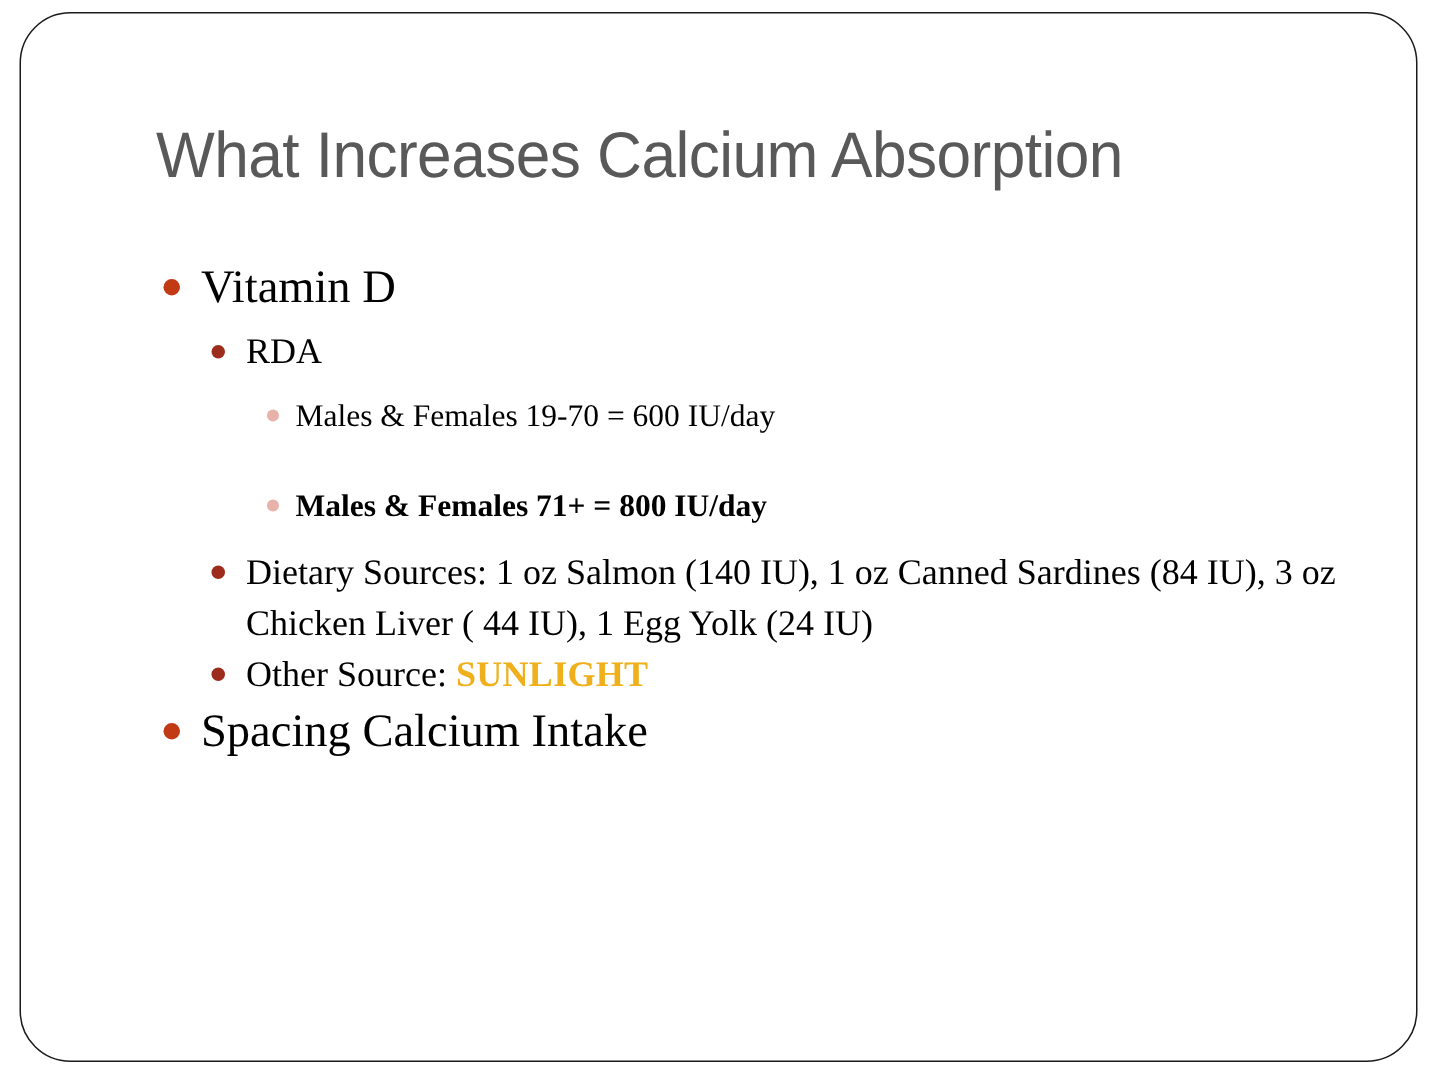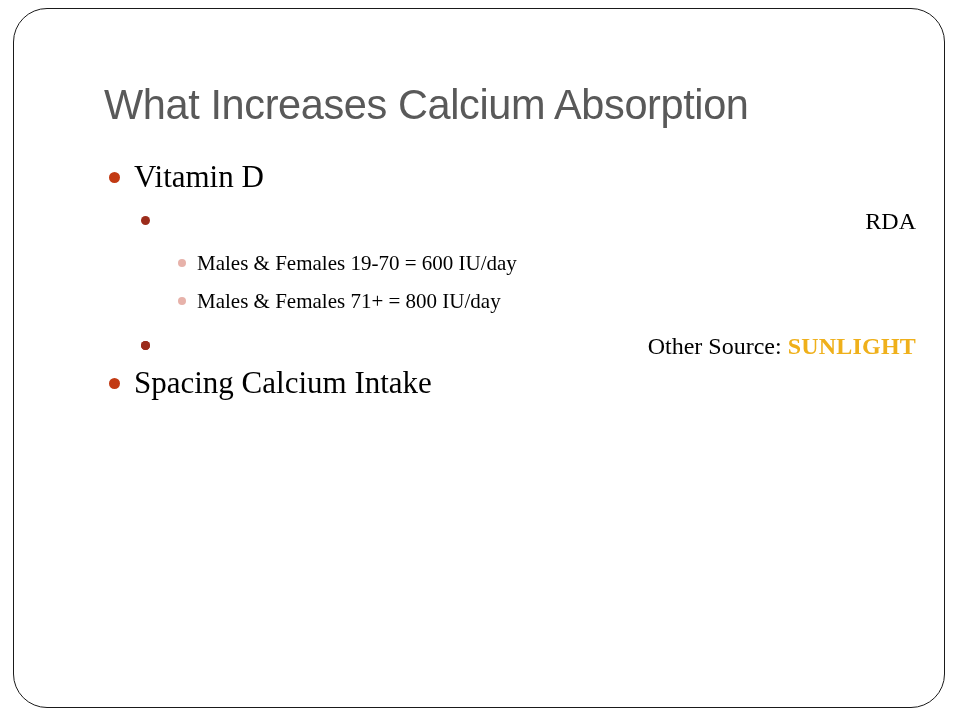--- a/index.html
+++ b/index.html
@@ -41,21 +41,21 @@
     color: #595959;
     letter-spacing: -0.4px;
     transform: scaleX(0.965);
     transform-origin: left top;
     white-space: nowrap;
   }
   
   #body {
     position: absolute;
     left: 0;
-    top: 157px;
+    top: 171px;
     width: 960px;
   }
   .li {
     position: relative;
     color: #000000;
   }
   .li .bullet {
     position: absolute;
     border-radius: 50%;
     display: block;
@@ -79,21 +79,20 @@
     height: 11px;
     background: #C23A13;
   }
 
   
   .lv2 {
     padding-left: 164px;
     padding-right: 44px;
     font-size: 24px;
     line-height: 1.42;
-    text-align: right;
   }
   .lv2 .bullet {
     left: 141px;
     top: 12px;
     width: 9px;
     height: 9px;
     background: #9C2C1B;
   }
 
   
@@ -108,21 +107,21 @@
     top: 11px;
     width: 8px;
     height: 8px;
     background: #E7B2AA;
   }
 
   
   #item-vitamin-d  { margin-top: 0px; }
   #item-rda        { margin-top: 7px; }
   #item-rda-1      { margin-top: 10px; }
-  #item-rda-2      { margin-top: 7px; }
+  #item-rda-2      { margin-top: 29px; font-weight: bold; }
   #item-dietary    { margin-top: 13px; }
   #item-other      { }
   #item-acidic     { margin-top: 14px; }
   #item-spacing    { }
 
   .sunlight {
     color: #EFB01B;
     font-weight: bold;
     letter-spacing: 0.2px;
   }
@@ -153,20 +152,21 @@
       <span class="txt">Males &amp; Females 19-70 = 600 IU/day</span>
     </div>
 
     <div class="li lv3" id="item-rda-2">
       <span class="bullet"></span>
       <span class="txt">Males &amp; Females 71+ = 800 IU/day</span>
     </div>
 
     <div class="li lv2" id="item-dietary">
       <span class="bullet"></span>
+      <span class="txt">Dietary Sources: 1 oz Salmon (140 IU), 1 oz Canned Sardines (84 IU), 3 oz Chicken Liver ( 44 IU), 1 Egg Yolk (24 IU)</span>
     </div>
 
     <div class="li lv2" id="item-other">
       <span class="bullet"></span>
       <span class="txt"><span>Other Source: </span><span class="sunlight">SUNLIGHT</span></span>
     </div>
 
 
     <div class="li lv1" id="item-spacing">
       <span class="bullet"></span>

